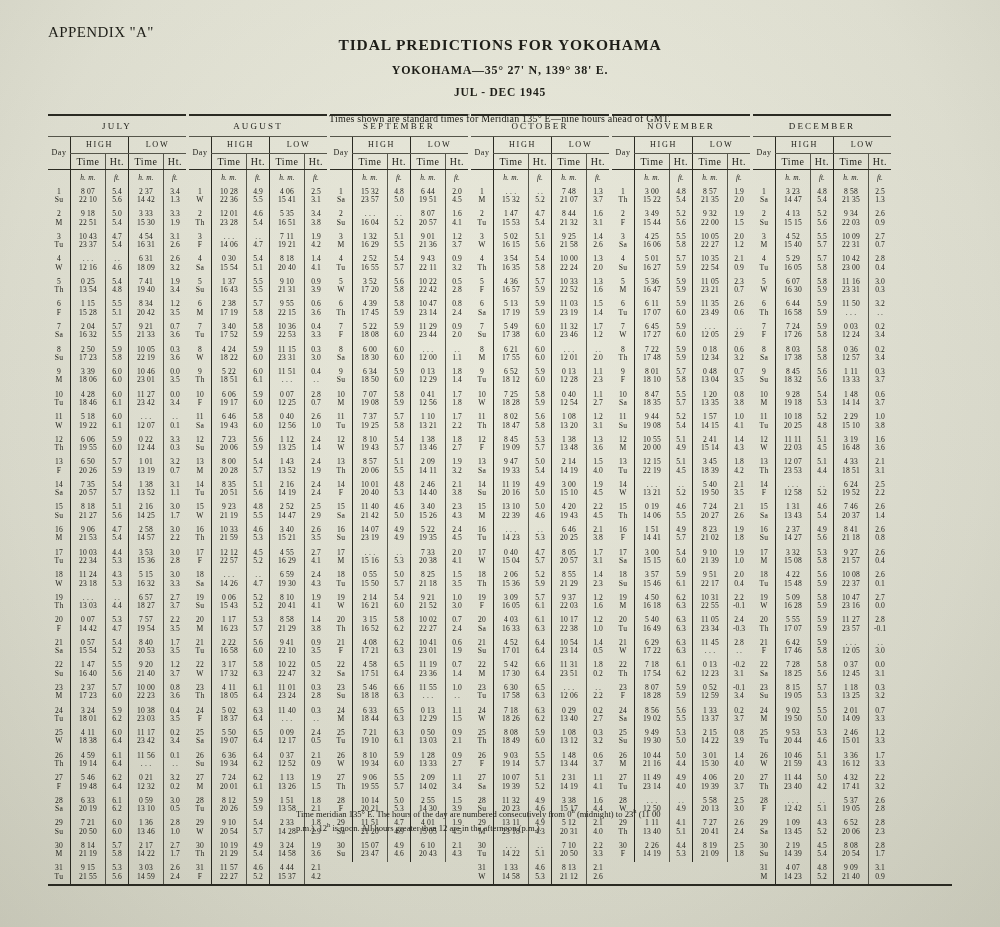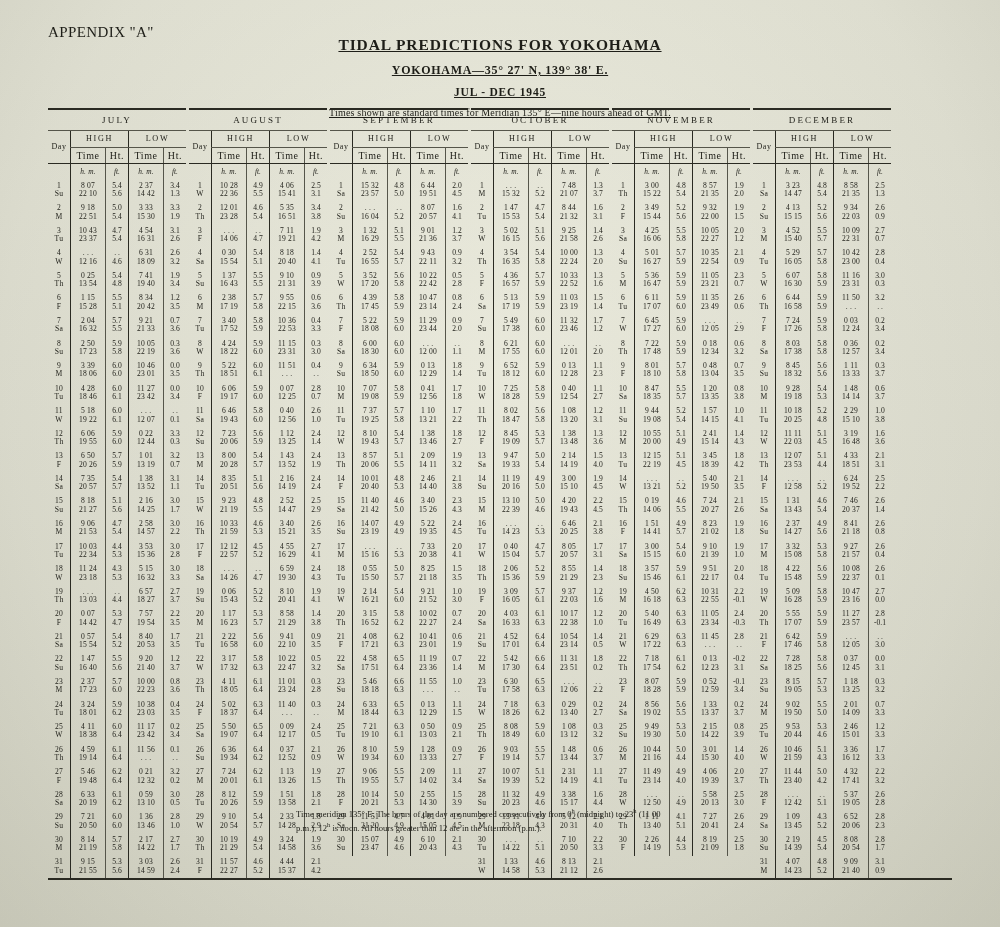--- a/index.html
+++ b/index.html
@@ -21,40 +21,39 @@
   .sheet{position:absolute;inset:0;padding:0;}
 
   #appendix{
     position:absolute;left:48px;top:24px;
     font-size:15px;letter-spacing:.4px;
   }
 
   .titles{
     position:absolute;left:0;right:0;top:36px;
     text-align:center;
-    text-decoration:underline;
   }
   .titles .t1{
     font-size:15.5px;font-weight:bold;letter-spacing:.9px;
     margin-bottom:9px;
   }
   .titles .t2{
     font-size:12px;font-weight:bold;letter-spacing:.7px;
     margin-bottom:8px;
   }
   .titles .t3{
     font-size:11.5px;font-weight:bold;letter-spacing:.8px;
-    margin-bottom:9px;
+    margin-bottom:15px;
   }
   .titles .t4{
     font-size:10px;letter-spacing:.2px;
   }
 
   #grid{
-    position:absolute;left:48px;top:108px;width:904px;
+    position:absolute;left:48px;top:114px;width:904px;
   }
 
   .months{
     display:flex;
     align-items:flex-start;
   }
   .month{
     flex:0 0 auto;
     border-top:2.5px solid #2a2a22;
   }

